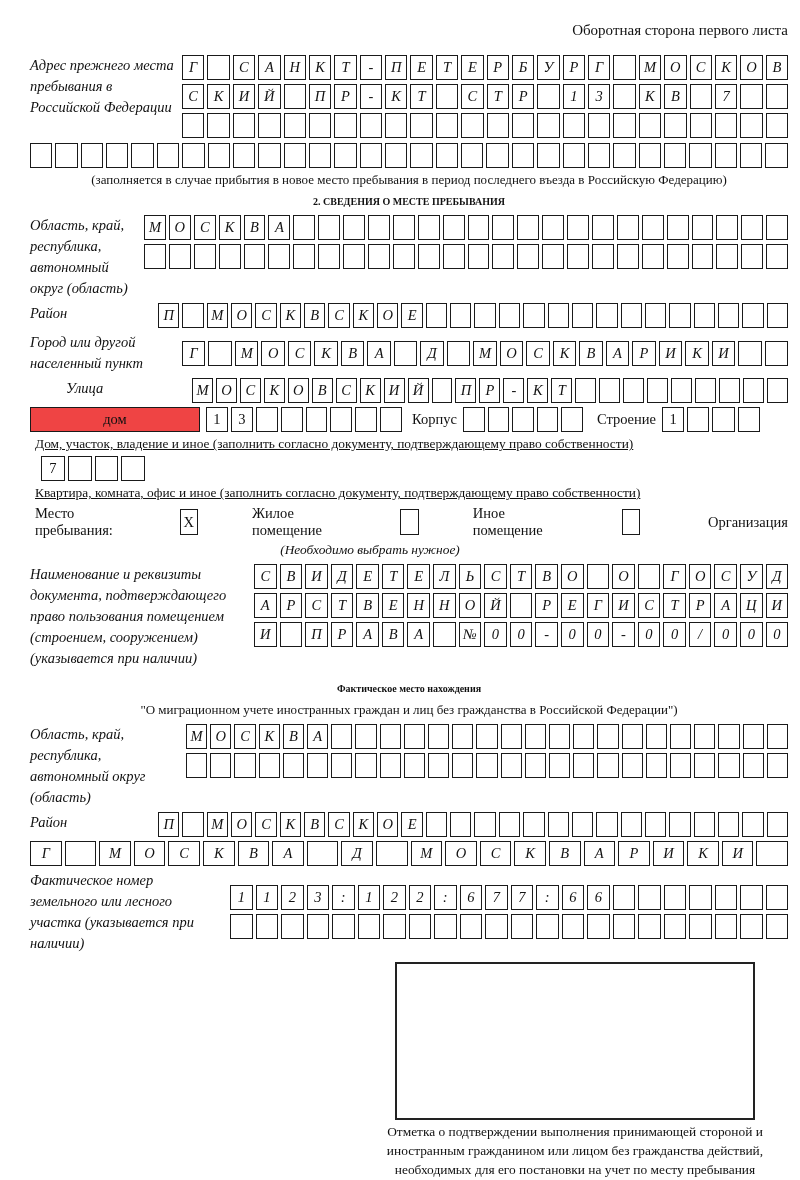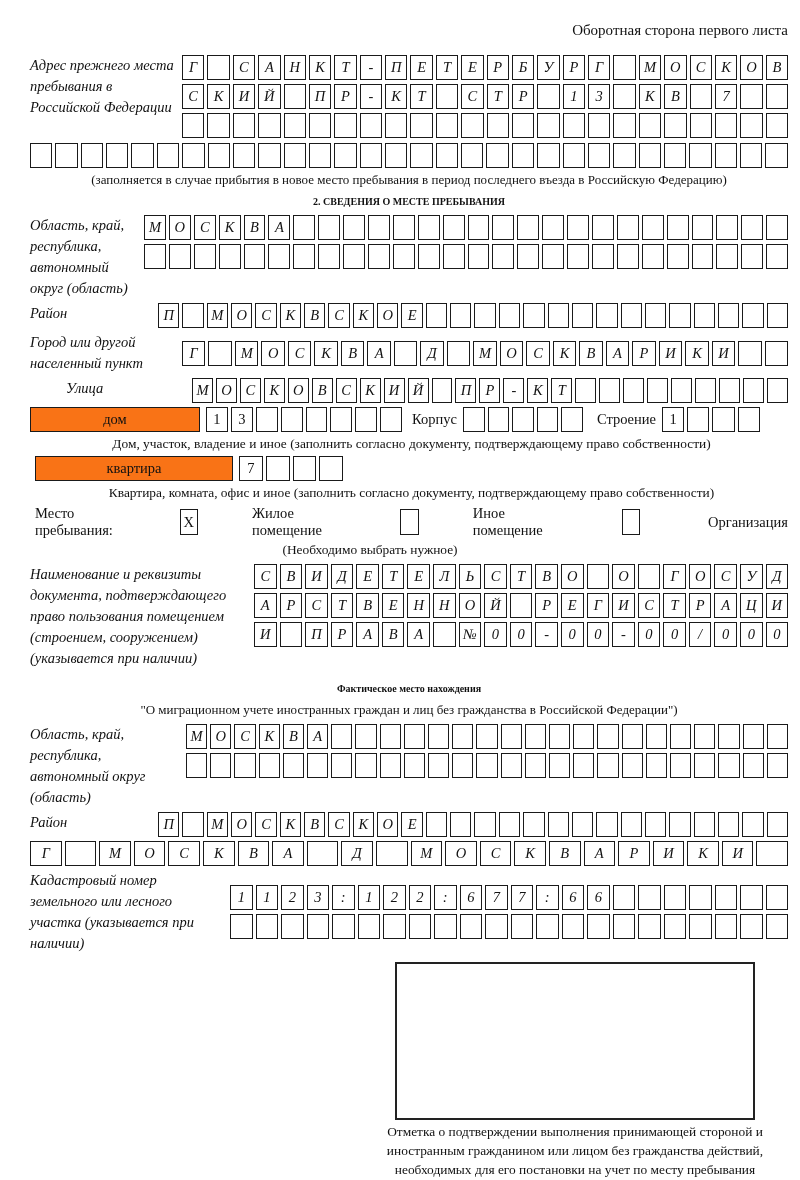--- a/index.html
+++ b/index.html
@@ -9,30 +9,30 @@
 
   .block{display:flex;align-items:flex-start;font-style:italic;}
   .block.vcenter{align-items:center;}
   .lbl{line-height:1.45;padding-right:6px;box-sizing:border-box;}
   .cellrows{display:flex;flex-direction:column;gap:4px;flex:1;min-width:0;}
   .cells{display:flex;gap:3px;flex:1;min-width:0;}
   .cell{flex:1;height:25px;border:1.6px solid #1a1a1a;display:flex;align-items:center;justify-content:center;
         font-size:14.5px;background:#fff;box-sizing:border-box;min-width:0;}
   .fullrow{margin-top:5px;}
   .note{font-size:13px;text-align:center;margin:4px 0 2px 0;}
-  .note-left{font-size:13.4px;text-align:center;margin:4px 0 4px 5px;}
+  .note-left{font-size:13.4px;text-align:left;margin:4px 0 4px 5px;text-decoration:underline;}
   .sec-title{text-align:center;font-weight:bold;font-size:10px;margin:8px 0 8px 0;}
 
   .widebox{border:1.8px solid #1a1a1a;height:25px;display:flex;align-items:center;justify-content:center;
-           box-sizing:border-box;background:#f97316;}
+           box-sizing:border-box;background:#ef4444;}
   .inline-row{display:flex;align-items:center;margin-top:4px;}
   .gap6{margin-left:6px;} .gap10{margin-left:10px;} .gap14{margin-left:14px;}
   .checkbox{width:23px;height:26px;border:1.6px solid #1a1a1a;display:flex;align-items:center;justify-content:center;
             box-sizing:border-box;font-size:14.5px;background:#fff;}
-  .choose-note{font-size:13.4px;text-align:center;width:320px;margin:3px 0 6px 180px;}
+  .choose-note{font-size:13.4px;text-align:center;width:320px;margin:3px 0 6px 180px;font-style:italic;}
 
   .stamp-box{width:360px;height:158px;border:2px solid #222;margin:8px 0 3px 365px;box-sizing:border-box;background:#fff;}
   .stamp-caption{width:450px;margin-left:320px;text-align:center;font-size:13.4px;line-height:1.4;}
 
   .mt4{margin-top:4px;}
 </style>
 </head>
 <body>
 
 <div class="page">
@@ -336,21 +336,20 @@
     <div class="cells gap6" style="flex:none;width:98px;">
         <span class="cell">1</span>
         <span class="cell"></span>
         <span class="cell"></span>
         <span class="cell"></span>
       </div>
   </div>
   <div class="note-left">Дом, участок, владение и иное (заполнить согласно документу, подтверждающему право собственности)</div>
 
   <div class="inline-row" style="margin-left:5px;">
-    <div class="widebox" style="width:198px;">квартира</div>
     <div class="cells gap6" style="flex:none;width:104px;">
         <span class="cell">7</span>
         <span class="cell"></span>
         <span class="cell"></span>
         <span class="cell"></span>
       </div>
   </div>
   <div class="note-left">Квартира, комната, офис и иное (заполнить согласно документу, подтверждающему право собственности)</div>
 
   <div class="inline-row" style="margin-left:5px;gap:44px;">
@@ -555,21 +554,21 @@
         <span class="cell">А</span>
         <span class="cell">Р</span>
         <span class="cell">И</span>
         <span class="cell">К</span>
         <span class="cell">И</span>
         <span class="cell"></span>
       </div>
   </div>
 
   <div class="block vcenter mt4">
-    <div class="lbl" style="width:200px;">Кадастровый номер земельного или лесного участка (указывается при наличии)</div>
+    <div class="lbl" style="width:200px;">Фактическое номер земельного или лесного участка (указывается при наличии)</div>
     <div class="cellrows">
       <div class="cells">
           <span class="cell">1</span>
           <span class="cell">1</span>
           <span class="cell">2</span>
           <span class="cell">3</span>
           <span class="cell">:</span>
           <span class="cell">1</span>
           <span class="cell">2</span>
           <span class="cell">2</span>

